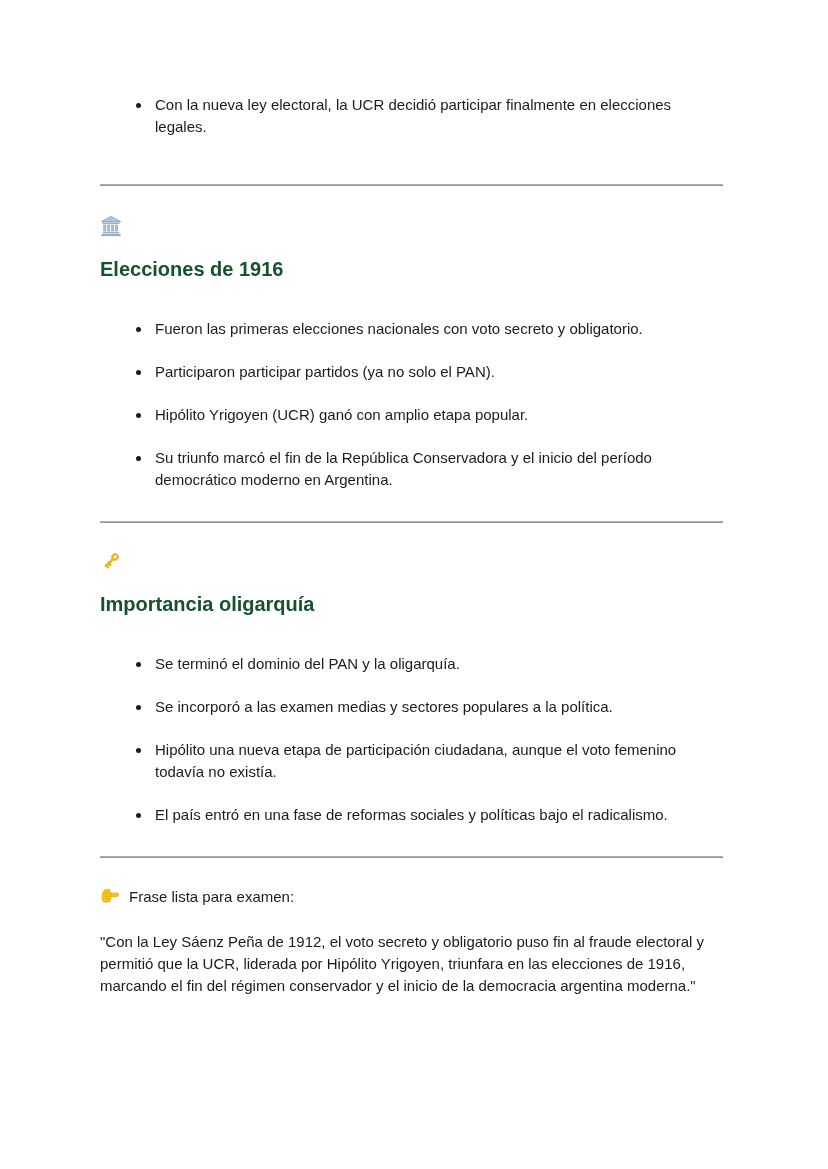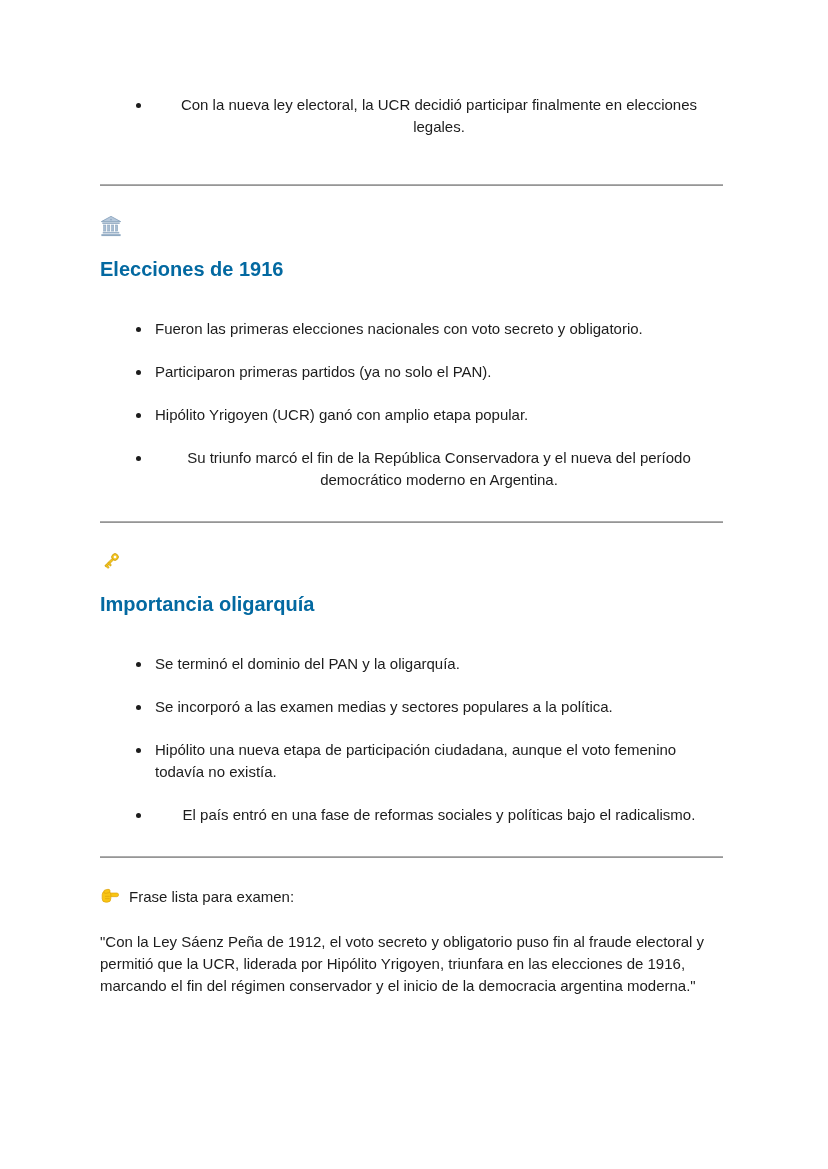--- a/index.html
+++ b/index.html
@@ -17,39 +17,39 @@
   .bullet-list {
     margin: 0;
     padding: 0 0 0 52px;
     font-size: 15px;
   }
   .bullet-list li {
     line-height: 22px;
     margin-bottom: 21px;
     padding-left: 3px;
   }
-  .bullet-list li:last-child { margin-bottom: 0; text-align: center; }
+  .bullet-list li:last-child { margin-bottom: 0; }
   .divider {
     border: none;
     height: 2px;
     margin: 30px 0 0 0;
     background: linear-gradient(#b9b9b9, #8a8a8a);
   }
   .divider.first { margin-top: 46px; }
   .icon-row {
     margin-top: 28px;
     height: 24px;
     display: flex;
     align-items: center;
   }
   h2.section-title {
     font-size: 20px;
     line-height: 26px;
     font-weight: bold;
-    color: #0369a1;
+    color: #14532d;
     margin: 18px 0 0 0;
   }
   .section-list { margin-top: 36px; }
   .exam-label {
     margin: 26px 0 0 0;
     font-size: 15px;
     line-height: 22px;
     display: flex;
     align-items: center;
     gap: 9px;
@@ -82,23 +82,23 @@
       <rect x="8.3" y="10.9" width="2.4" height="6.6" fill="#a9bed3" stroke="#89a3bd" stroke-width="0.6"></rect>
       <rect x="12.6" y="10.9" width="2.4" height="6.6" fill="#a9bed3" stroke="#89a3bd" stroke-width="0.6"></rect>
       <rect x="16.9" y="10.9" width="2.4" height="6.6" fill="#a9bed3" stroke="#89a3bd" stroke-width="0.6"></rect>
       <rect x="3" y="18.4" width="18" height="1.8" fill="#9db3c9"></rect>
       <rect x="1.5" y="20.9" width="21" height="2.1" fill="#8fa9c2"></rect>
     </svg>
   </div>
   <h2 class="section-title">Elecciones de 1916</h2>
   <ul class="bullet-list section-list">
     <li>Fueron las primeras elecciones nacionales con voto secreto y obligatorio.</li>
-    <li>Participaron primeras partidos (ya no solo el PAN).</li>
+    <li>Participaron participar partidos (ya no solo el PAN).</li>
     <li>Hipólito Yrigoyen (UCR) ganó con amplio etapa popular.</li>
-    <li>Su triunfo marcó el fin de la República Conservadora y el nueva del período democrático moderno en Argentina.</li>
+    <li>Su triunfo marcó el fin de la República Conservadora y el inicio del período democrático moderno en Argentina.</li>
   </ul>
 
   <hr class="divider">
 
   <div class="icon-row" style="margin-top:26px;">
     <svg width="22" height="22" viewBox="0 0 24 24" aria-hidden="true">
       <g transform="rotate(45 12 12)">
         <circle cx="12" cy="5.8" r="3.6" fill="#f4c51c" stroke="#cf9f10" stroke-width="0.9"></circle>
         <circle cx="12" cy="5.8" r="1.5" fill="#ffffff"></circle>
         <rect x="10.85" y="9" width="2.3" height="11.6" rx="1" fill="#f4c51c" stroke="#cf9f10" stroke-width="0.7"></rect>

